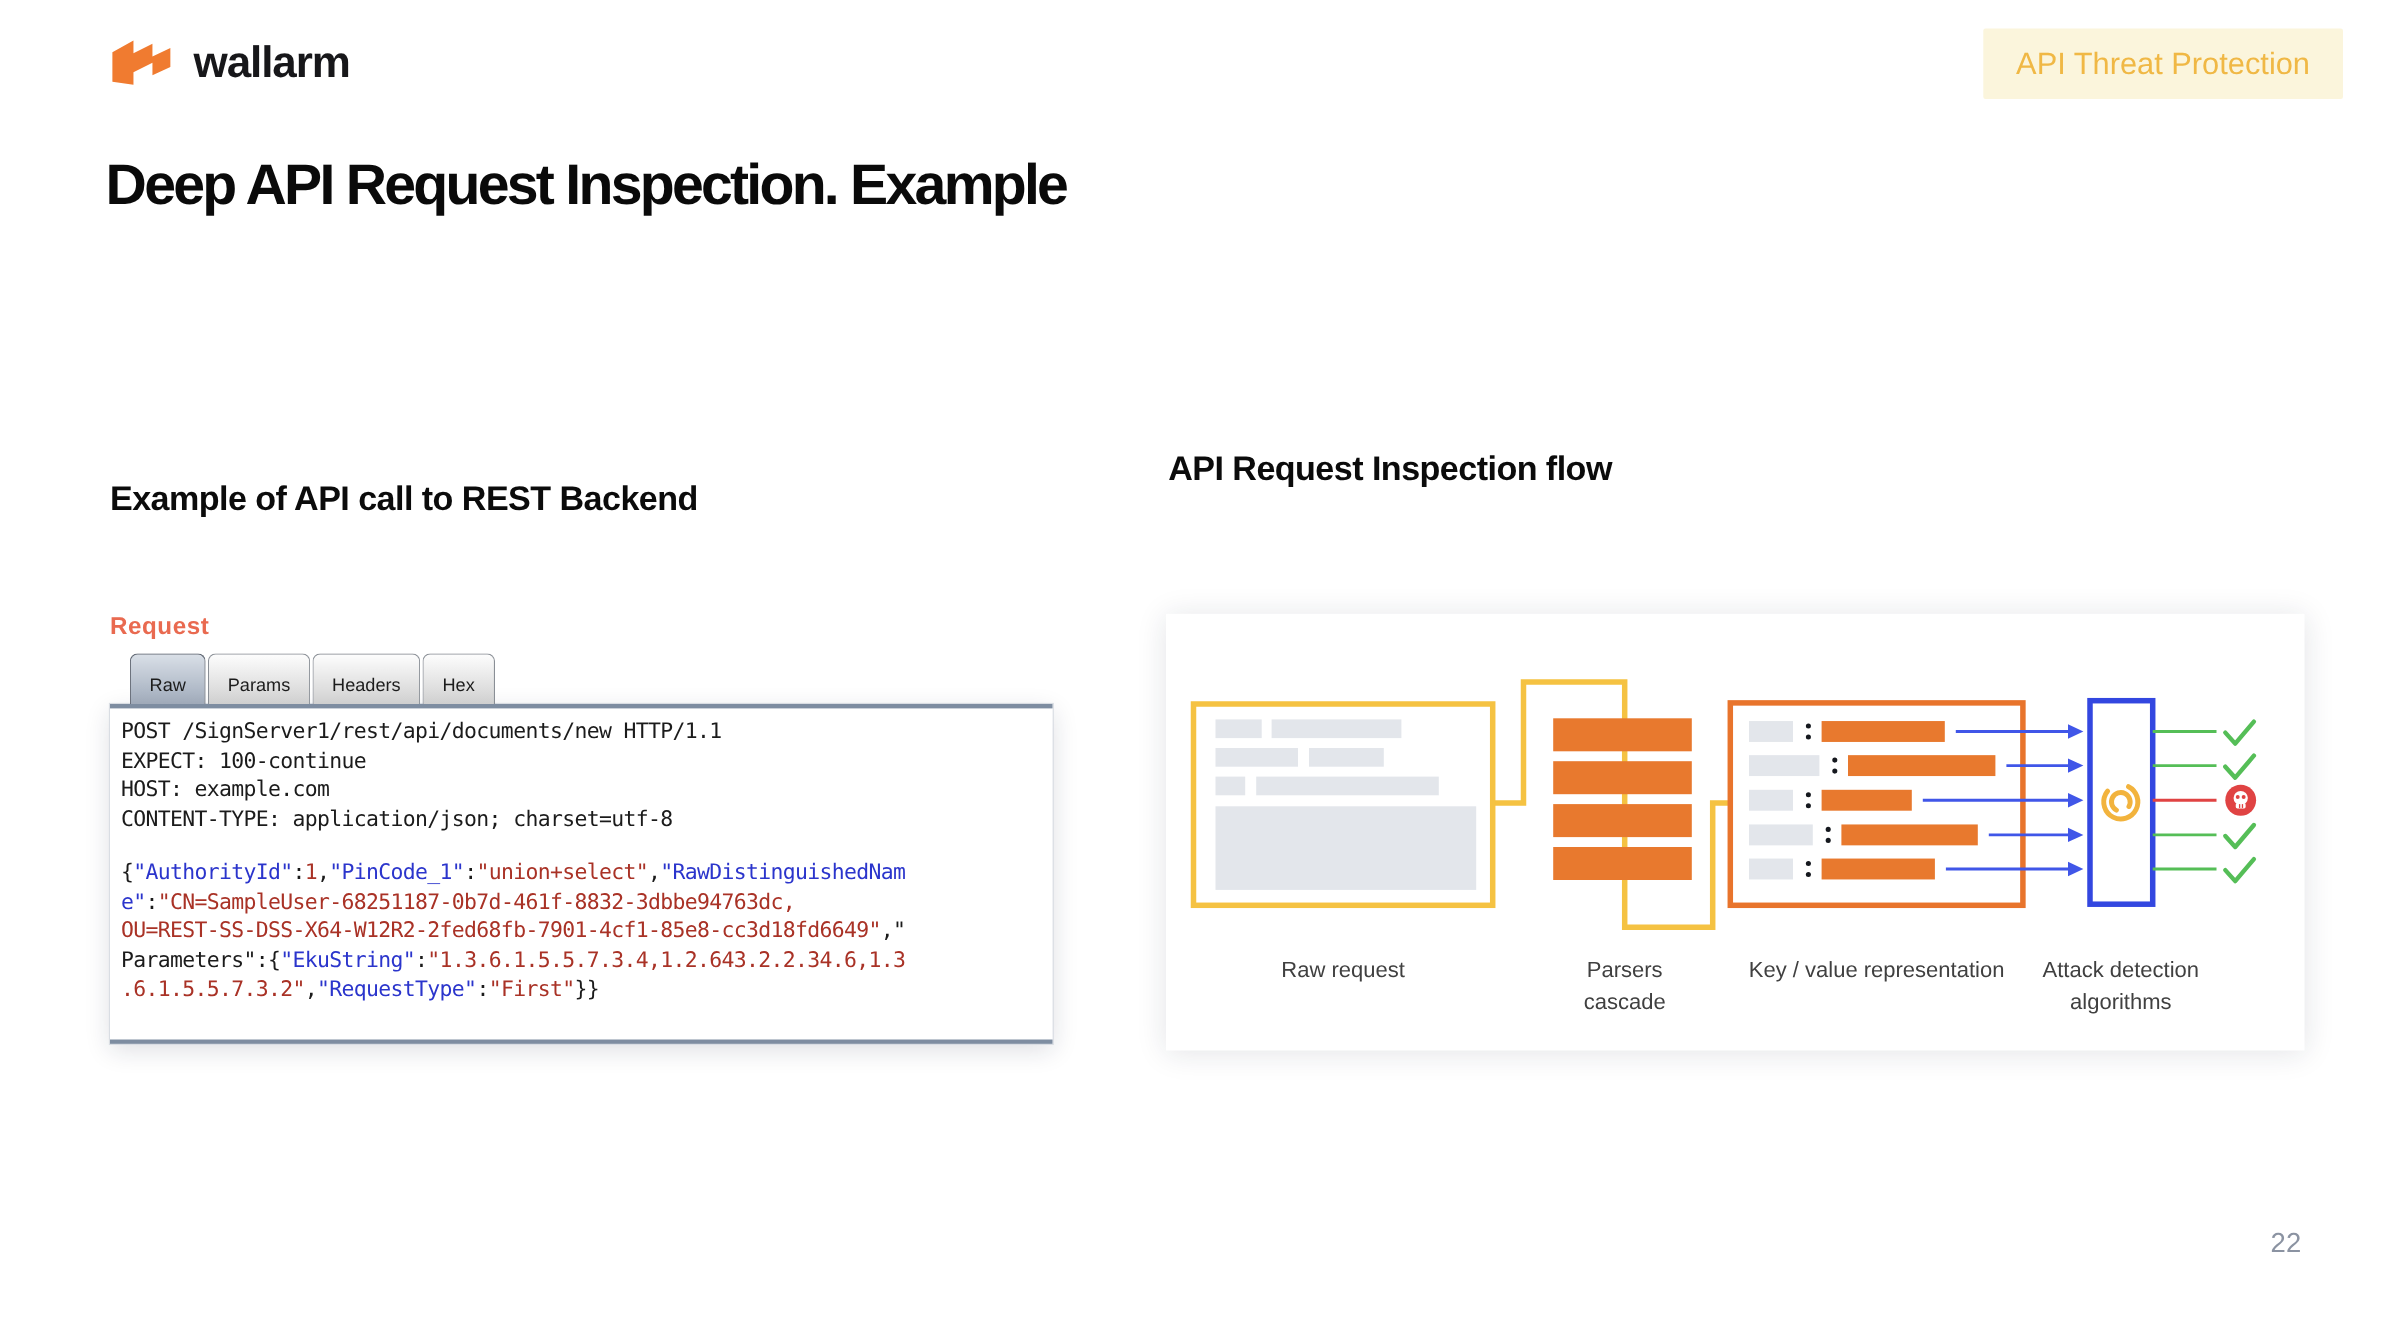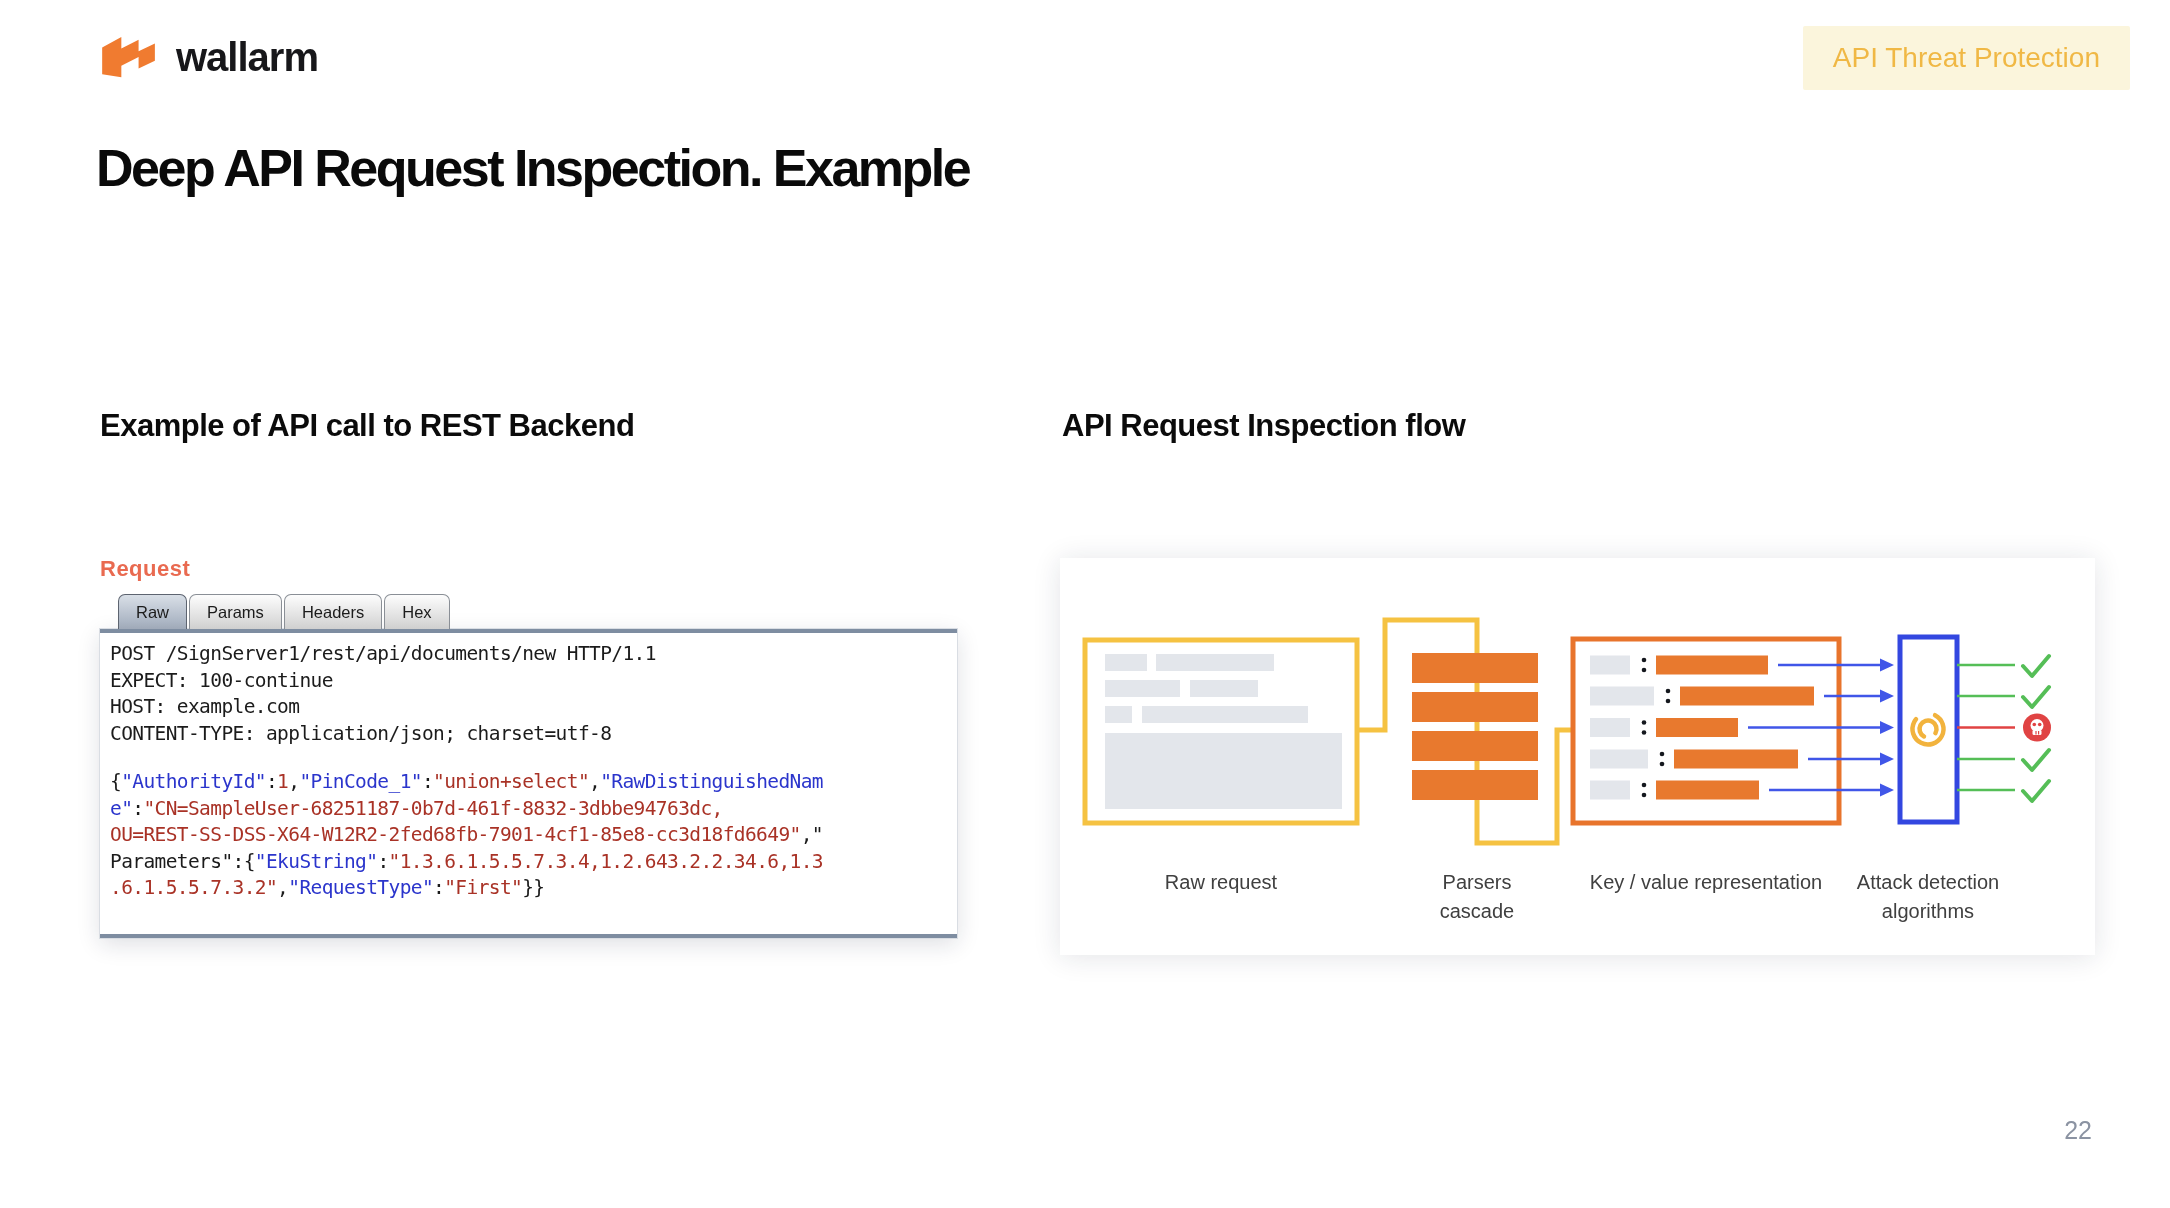--- a/index.html
+++ b/index.html
@@ -10,28 +10,28 @@
   .logo svg{display:block;}
   .brand-text{font-size:40px;font-weight:800;letter-spacing:-1px;color:#17171a;}
   .badge{position:absolute;top:26px;right:40px;background:var(--badge-bg);color:var(--badge-text);
          font-size:28px;padding:16px 30px;border-radius:2px;}
 
   
   .page-title{position:absolute;top:138px;left:96px;font-size:52px;font-weight:900;
               letter-spacing:-2.5px;color:#0a0a0a;}
 
   .section-heading{position:absolute;top:408px;font-size:31px;font-weight:800;color:#0b0b0b;letter-spacing:-0.5px;}
-  .sh-left{left:100px;}
+  .sh-left{left:100px;margin-top:28px;}
   .sh-right{left:1062px;}
 
   
   .request-panel{position:absolute;top:556px;left:100px;width:857px;}
   .request-label{font-size:22px;font-weight:700;color:var(--request-label);letter-spacing:0.5px;}
   .tabs{display:flex;margin-top:12px;margin-left:18px;align-items:flex-end;position:relative;z-index:2;}
-  .tab{font-size:16.5px;color:#1c1c1c;padding:8px 17px 7px;border:1px solid #8a8f96;border-bottom:none;
+  .tab{font-size:16.5px;color:#1c1c1c;padding:19px 17px 7px;border:1px solid #8a8f96;border-bottom:none;
        border-radius:7px 7px 0 0;background:linear-gradient(#fdfdfd,#dedede 70%,#cfcfcf);margin-right:2px;}
   .tab.active{background:linear-gradient(#d9dfe7,#aeb8c6 75%,#9fa9b8);border-color:#5d6470;}
   .code-area{position:relative;background:#fff;border-top:4px solid #7e8da1;border-bottom:4px solid #7e8da1;
              outline:1px solid #d9dde3;box-shadow:0 6px 22px rgba(20,30,60,0.14);
              padding:8px 10px 5px;min-height:288px;}
   .code-line{font-family:"DejaVu Sans Mono",monospace;font-size:19.5px;line-height:26.5px;
              letter-spacing:-0.6px;white-space:pre;color:#1b1b1b;}
   .code-gap{height:22px;}
   .tok-p{color:#1b1b1b;}
   .tok-k{color:var(--code-key);}

